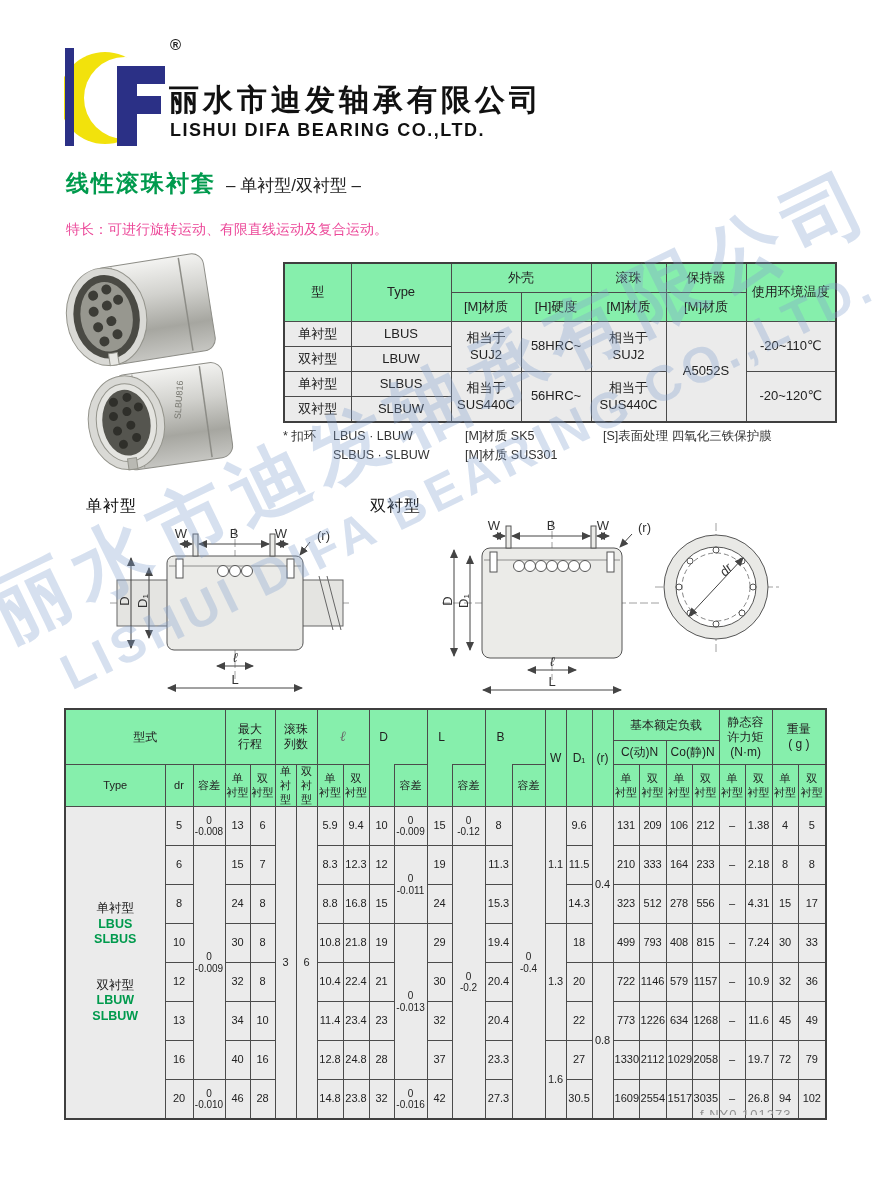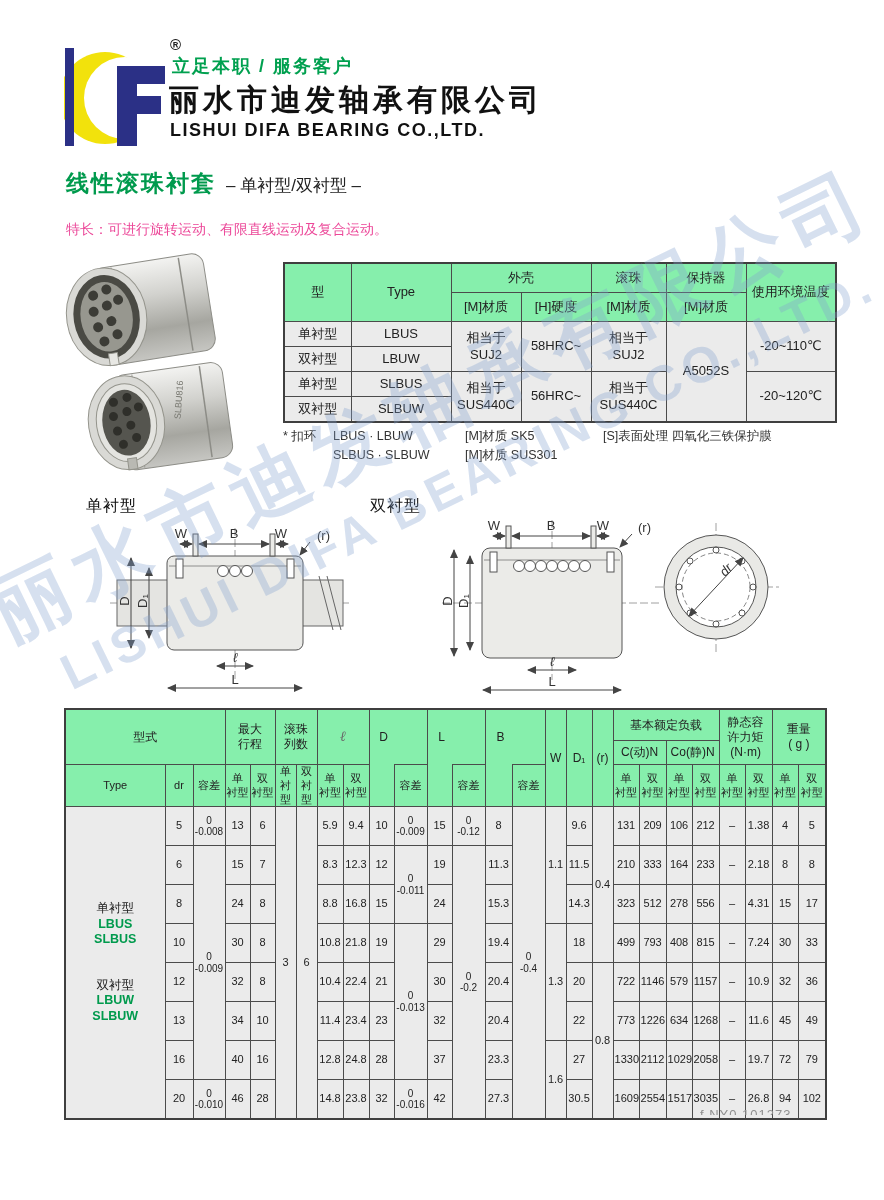--- a/index.html
+++ b/index.html
@@ -63,21 +63,20 @@
 
 <div id="page">
 
   <svg class="abs" style="left:64px;top:40px" width="102" height="112" viewBox="0 0 100 112">
     <circle cx="40" cy="58" r="46" fill="#f2e20c"></circle>
     <circle cx="60" cy="58" r="41" fill="#ffffff"></circle>
     <rect x="0" y="8" width="9" height="98" fill="#2b3086"></rect>
     <path d="M52,26 h48 v18 h-28 v12 h24 v18 h-24 v32 h-20 Z" fill="#2b3086"></path>
   </svg>
   <div class="abs reg" style="left:170px;top:36px">®</div>
-  <div class="abs slogan" style="left:172px;top:54px">立足本职 / 服务客户</div>
   <div class="abs company-cn" style="left:169px;top:80px">丽水市迪发轴承有限公司</div>
   <div class="abs company-en" style="left:170px;top:120px">LISHUI DIFA BEARING CO.,LTD.</div>
 
   <div class="abs title-row" style="left:66px;top:168px">
     <span class="title-cn">线性滚珠衬套</span>
     <span class="title-sub">– 单衬型/双衬型 –</span>
   </div>
   <div class="abs features" style="left:66px;top:221px">特长：可进行旋转运动、有限直线运动及复合运动。</div>
 
   <svg class="abs" style="left:58px;top:250px" width="190" height="226" viewBox="0 0 190 226">

